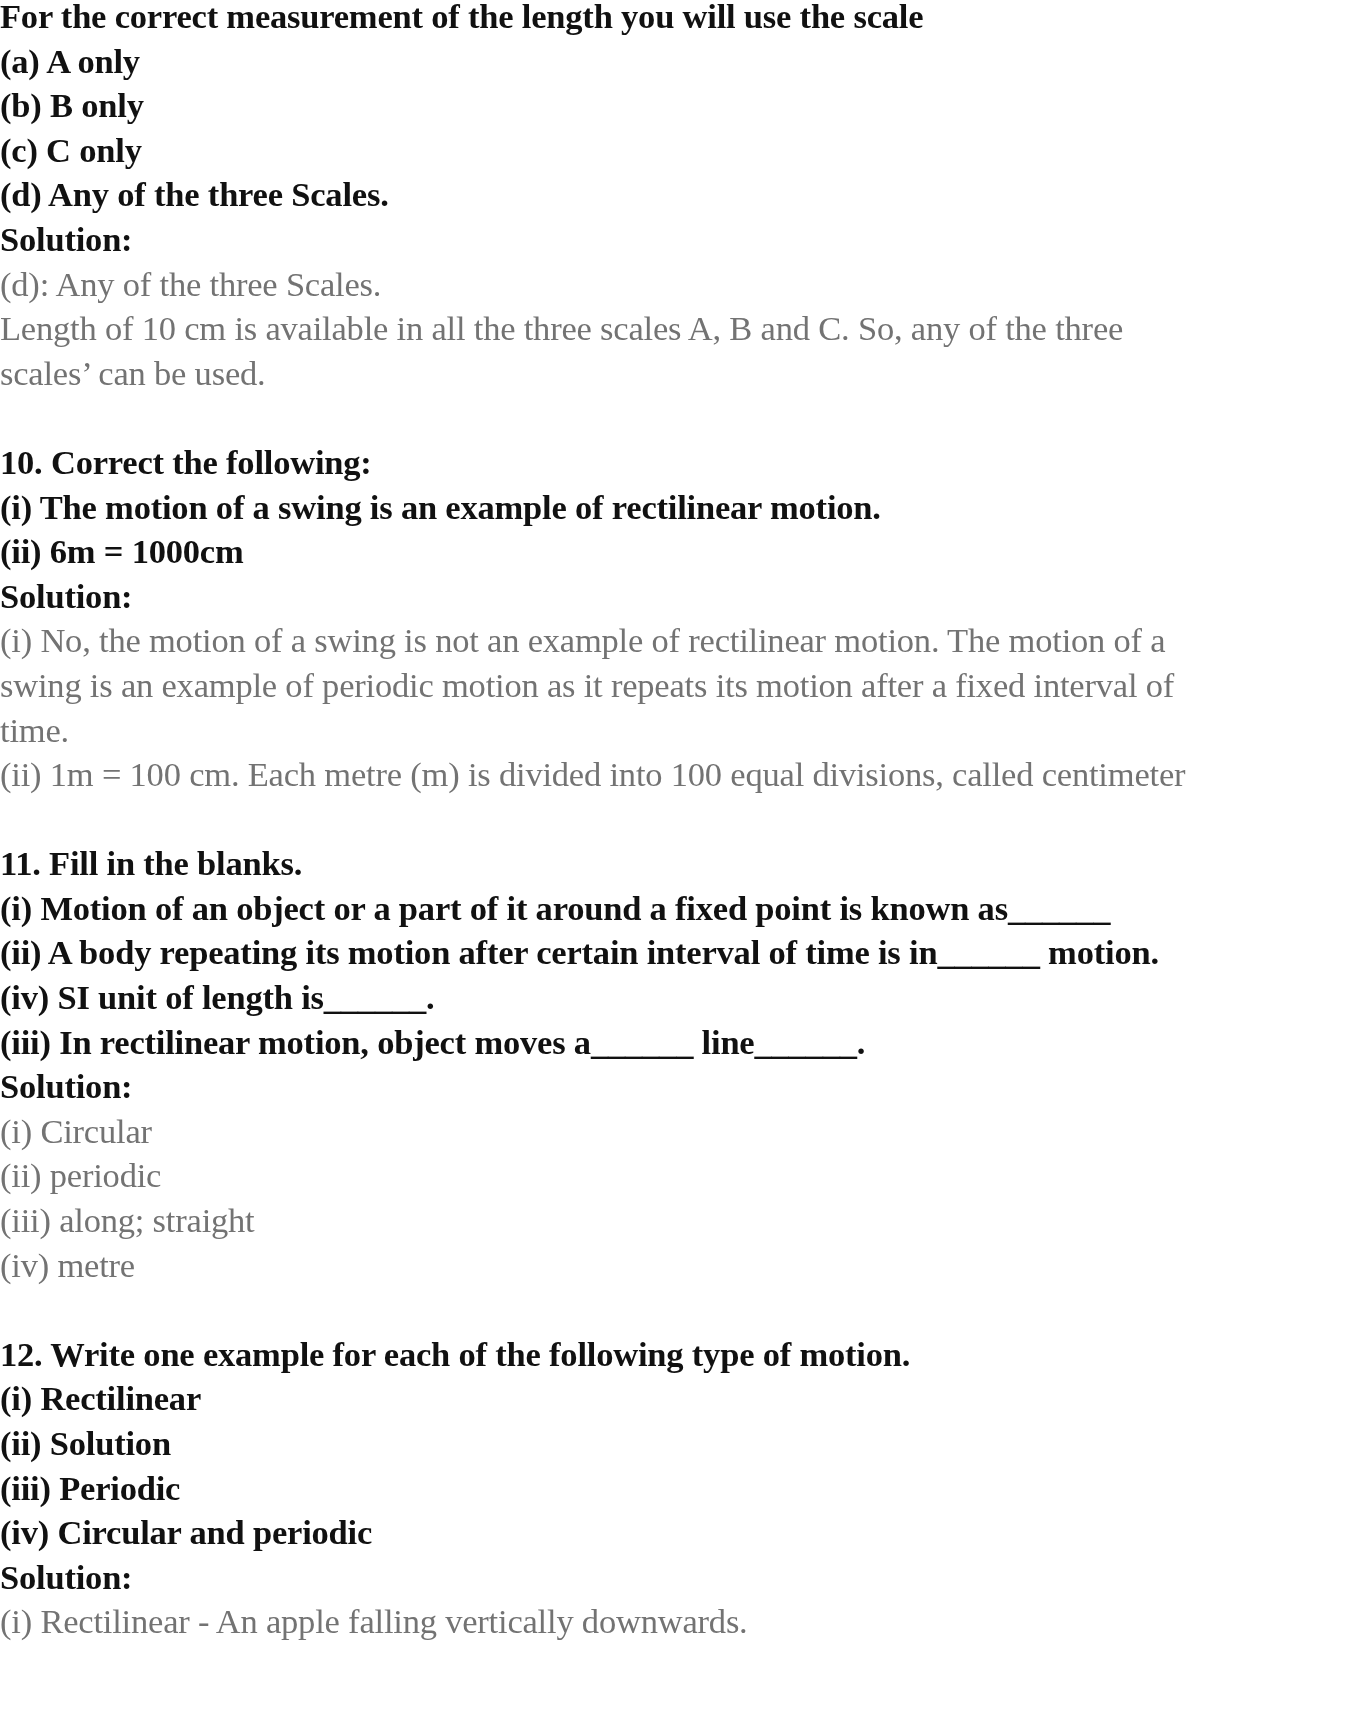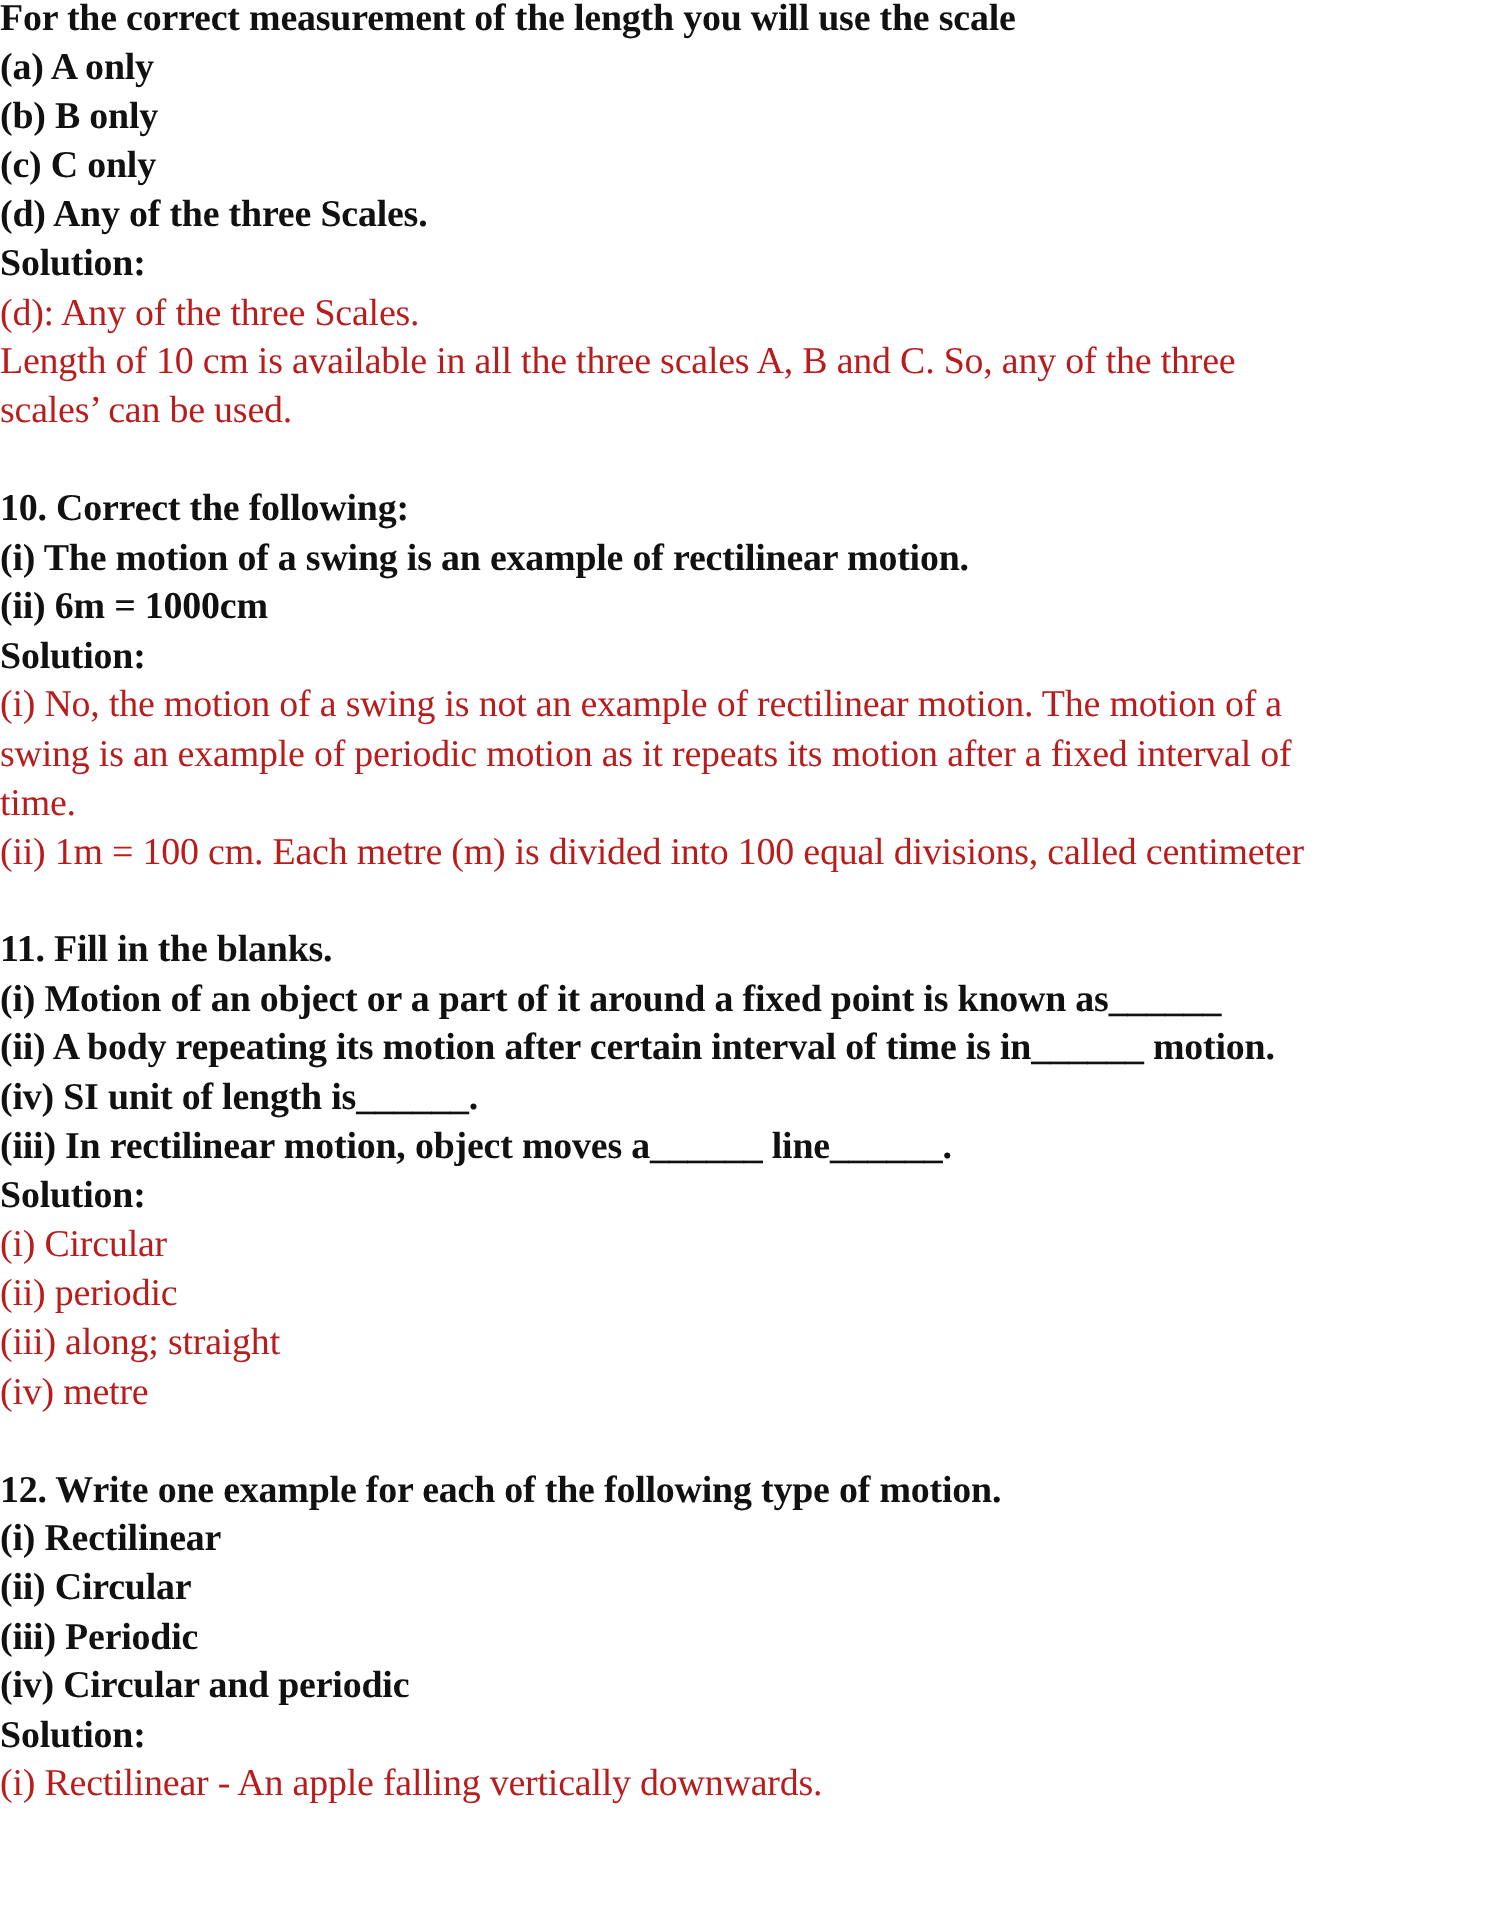--- a/index.html
+++ b/index.html
@@ -22,21 +22,21 @@
       width: 1354px;
     }
     .line {
       font-size: 34.5px;
       line-height: 44.6px;
       height: 44.6px;
       white-space: nowrap;
       letter-spacing: -0.2px;
     }
     .b { font-weight: bold; color: #111111; }
-    .r { font-weight: normal; color: #b91c1c; }
+    .r { font-weight: normal; color: #737373; }
     .gap { height: 44.6px; }
   </style>
 </head>
 <body>
 
 <div class="page">
 
   <section>
     <div class="line b">For the correct measurement of the length you will use the scale</div>
     <div class="line b">(a) A only</div>
@@ -75,20 +75,20 @@
     <div class="line r">(ii) periodic</div>
     <div class="line r">(iii) along; straight</div>
     <div class="line r">(iv) metre</div>
   </section>
 
   <div class="gap"></div>
 
   <section>
     <div class="line b">12. Write one example for each of the following type of motion.</div>
     <div class="line b">(i) Rectilinear</div>
-    <div class="line b">(ii) Circular</div>
+    <div class="line b">(ii) Solution</div>
     <div class="line b">(iii) Periodic</div>
     <div class="line b">(iv) Circular and periodic</div>
     <div class="line b">Solution:</div>
     <div class="line r">(i) Rectilinear - An apple falling vertically downwards.</div>
   </section>
 
 </div>
 
 </body></html>

